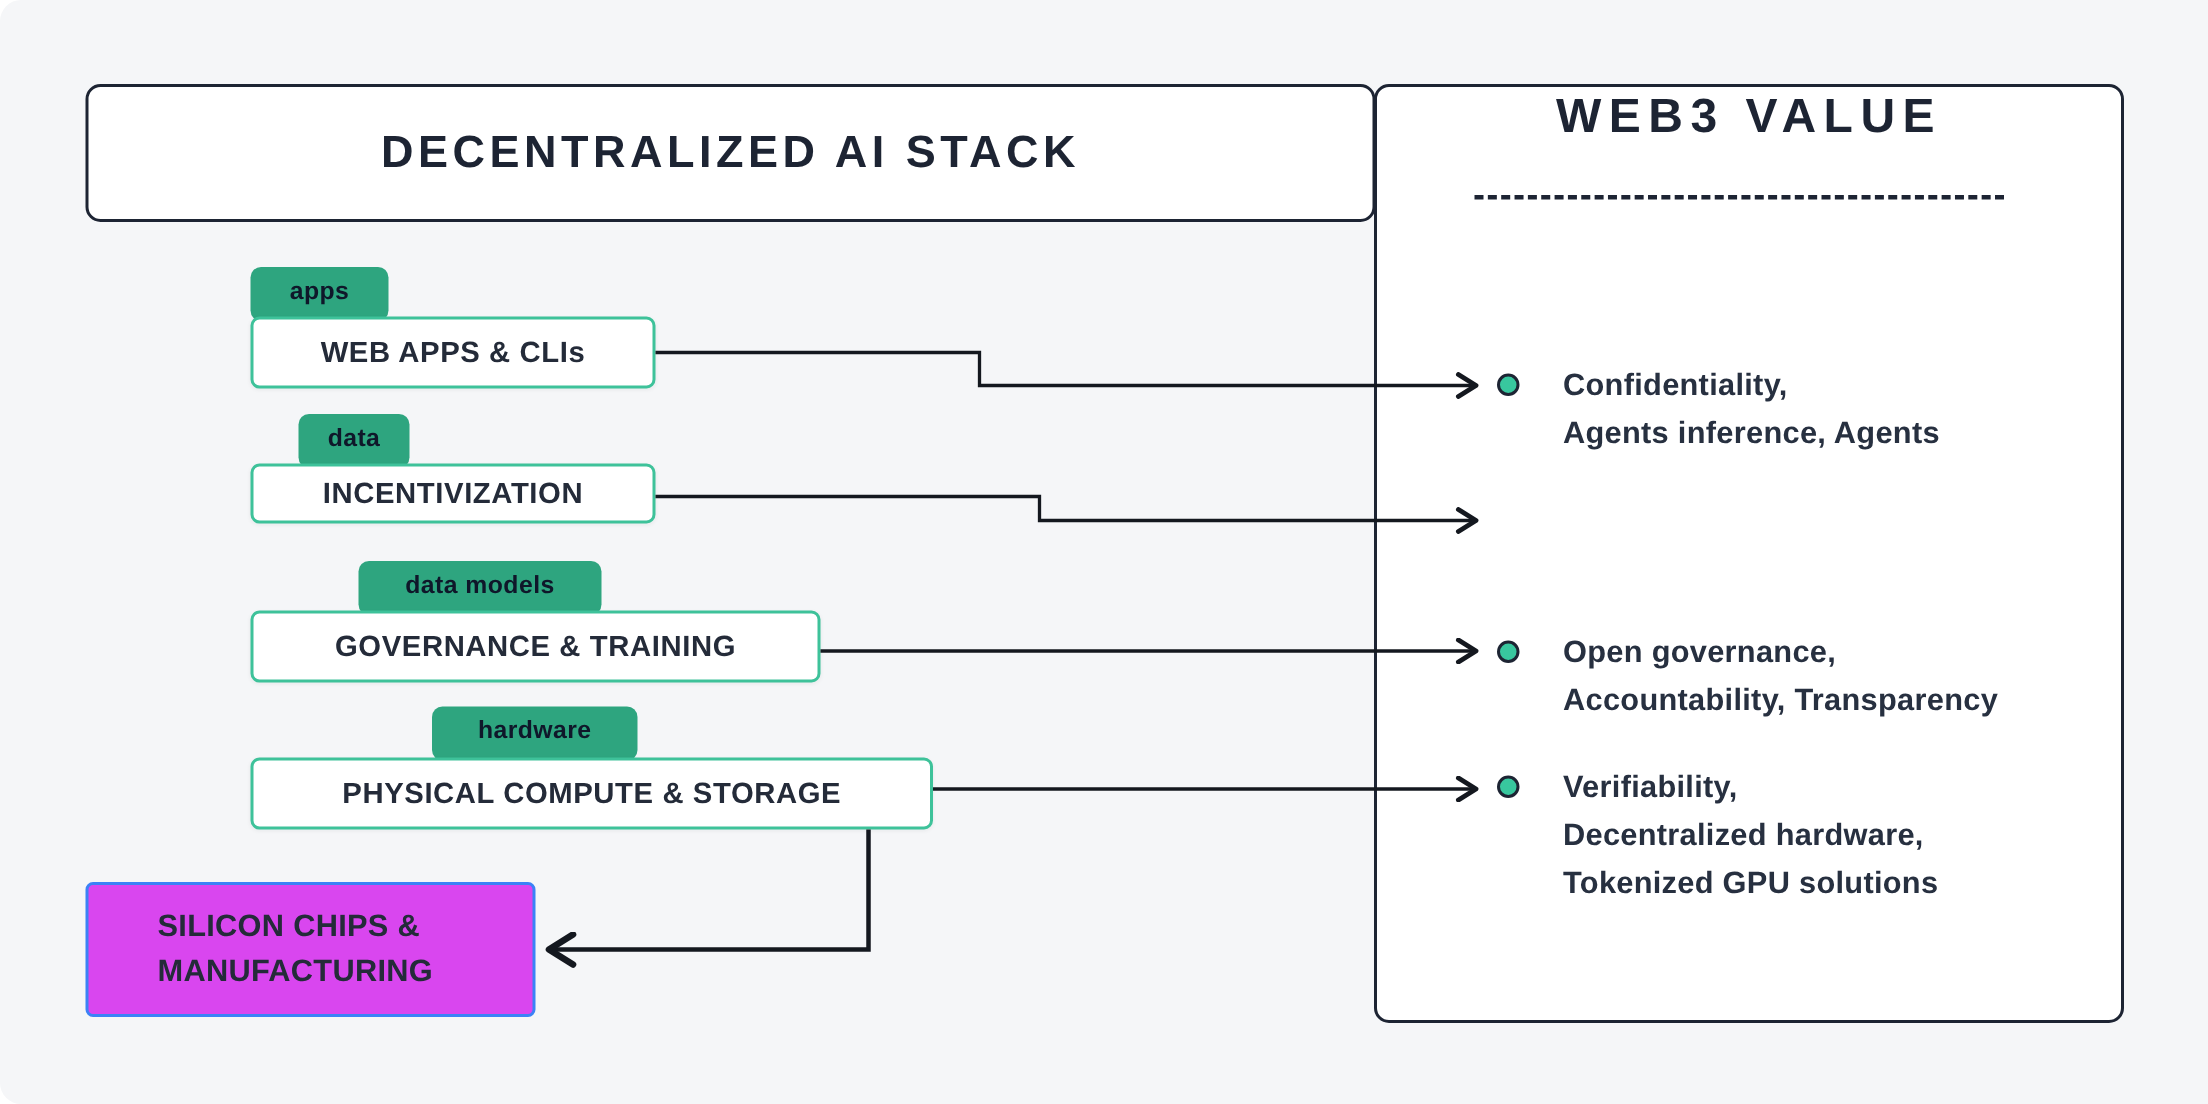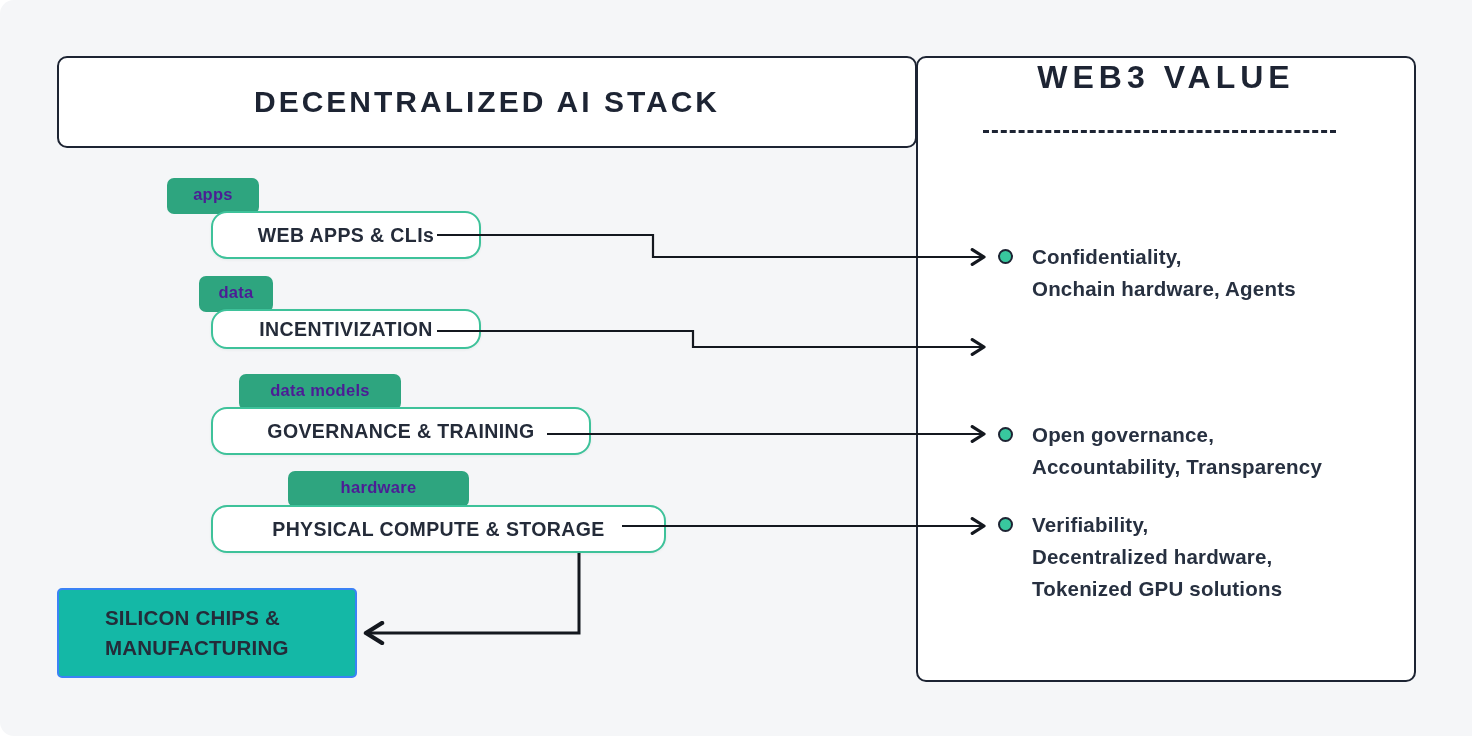--- a/index.html
+++ b/index.html
@@ -28,57 +28,57 @@
   .panel-title{
     position:absolute;left:0;top:59px;width:100%;text-align:center;
     font-size:32px;font-weight:bold;letter-spacing:5px;color:#1d2433;z-index:3;
   }
   .panel-divider{
     position:absolute;left:67px;top:130px;width:353px;height:0;
     border-top:3px dashed #1d2433;z-index:3;
   }
   
   .w3-item{
-    position:absolute;left:998px;display:flex;align-items:flex-start;gap:19px;z-index:3;
+    position:absolute;left:998px;display:flex;align-items:flex-start;gap:29px;z-index:3;
   }
   .w3-dot{
     width:15px;height:15px;border-radius:50%;
     background:#38c79e;border:2.5px solid #1d2433;box-sizing:border-box;
     margin-top:8px;flex:0 0 auto;
   }
   .w3-text{
     font-size:20.5px;font-weight:600;color:#273040;line-height:32px;
     letter-spacing:0.2px;white-space:nowrap;
   }
   .w3-item-1{top:241px}.w3-item-2{top:331px}.w3-item-3{top:419px}.w3-item-4{top:509px}
   
   .tag{
-    position:absolute;height:36px;background:#2ea57f;color:#4c1d95;
+    position:absolute;height:36px;background:#2ea57f;color:#0f172a;
     border-radius:7px;display:flex;align-items:center;justify-content:center;
     font-size:16.5px;font-weight:600;letter-spacing:0.3px;
     box-sizing:border-box;padding-bottom:3px;z-index:3;
   }
   .tag-1{left:167px;top:178px;width:92px}
   .tag-2{left:199px;top:276px;width:74px}
   .tag-3{left:239px;top:374px;width:162px}
-  .tag-4{left:288px;top:471px;width:181px}
+  .tag-4{left:288px;top:471px;width:137px}
   .sbox{
-    position:absolute;background:#ffffff;border:2px solid #3ec29a;border-radius:16px;
+    position:absolute;background:#ffffff;border:2px solid #3ec29a;border-radius:6px;
     box-sizing:border-box;display:flex;align-items:center;justify-content:center;
     font-size:19.5px;font-weight:bold;color:#242b39;letter-spacing:0.4px;
-    box-shadow:0 1px 3px rgba(20,30,40,.06);z-index:4;margin-left:44px;
+    box-shadow:0 1px 3px rgba(20,30,40,.06);z-index:4;
   }
   .sbox-1{left:167px;top:211px;width:270px;height:48px}
   .sbox-2{left:167px;top:309px;width:270px;height:40px}
   .sbox-3{left:167px;top:407px;width:380px;height:48px}
   .sbox-4{left:167px;top:505px;width:455px;height:48px}
   
   .blue-box{
     position:absolute;left:57px;top:588px;width:300px;height:90px;
-    background:#14b8a6;border:2px solid #3b82f6;border-radius:5px;
+    background:#d946ef;border:2px solid #3b82f6;border-radius:5px;
     box-sizing:border-box;display:flex;flex-direction:column;justify-content:center;
     padding-left:46px;font-size:20.5px;font-weight:600;color:#242b39;
     line-height:30px;z-index:4;letter-spacing:0.2px;
   }
   
   .arrows{
     position:absolute;left:0;top:0;width:1472px;height:736px;
     z-index:5;pointer-events:none;
   }
 </style>
@@ -92,21 +92,21 @@
   </div>
 
   <div class="panel"></div>
   <div class="panel-title" style="left:916px;width:500px;">WEB3 VALUE</div>
   <div class="panel-divider" style="left:983px;"></div>
 
   <div class="w3-item w3-item-1">
     <span class="w3-dot"></span>
     <div class="w3-text">
       <div>Confidentiality,</div>
-      <div>Onchain hardware, Agents</div>
+      <div>Agents inference, Agents</div>
     </div>
   </div>
   <div class="w3-item w3-item-3">
     <span class="w3-dot"></span>
     <div class="w3-text">
       <div>Open governance,</div>
       <div>Accountability, Transparency</div>
     </div>
   </div>
   <div class="w3-item w3-item-4">

